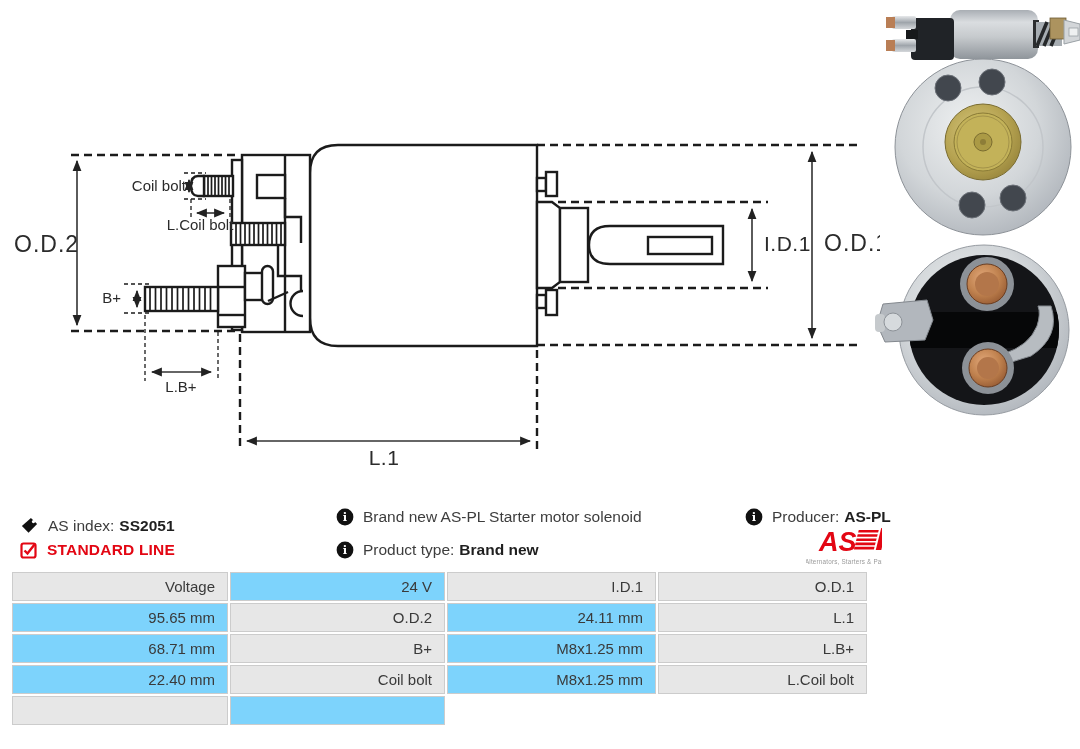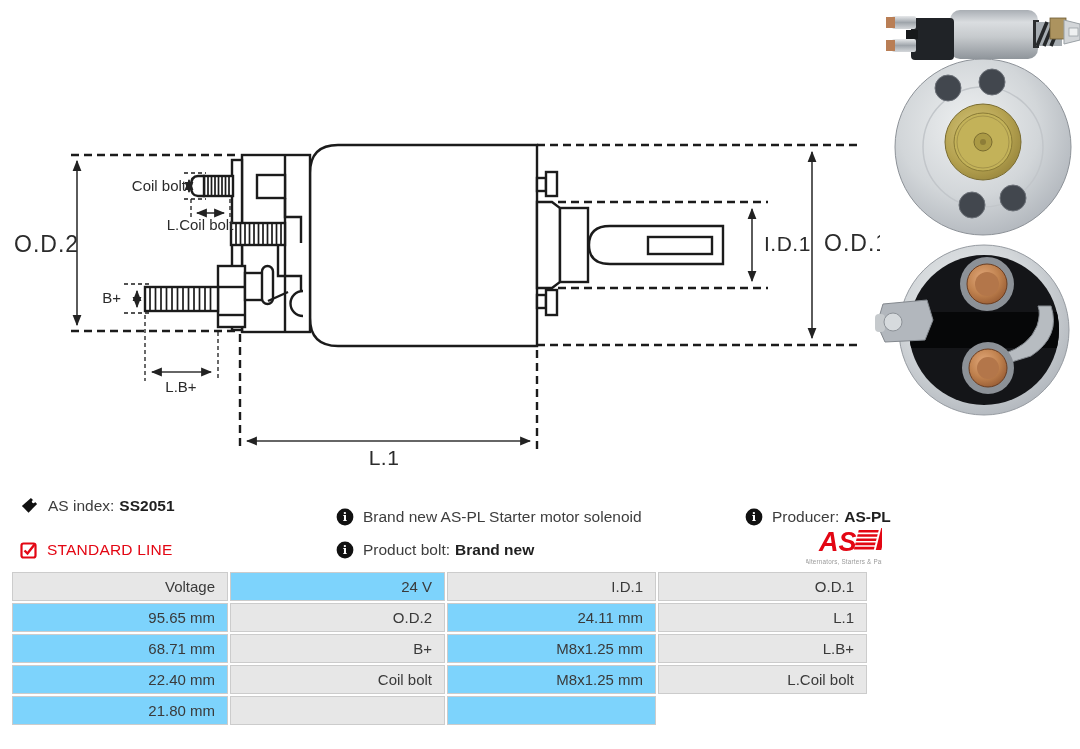--- a/index.html
+++ b/index.html
@@ -15,21 +15,21 @@
   .hatch{stroke:#1b1b1b;stroke-width:1.7;fill:none;}
   .dashA{stroke:#1b1b1b;stroke-width:2.4;fill:none;stroke-dasharray:8 5;}
   .dashB{stroke:#1b1b1b;stroke-width:1.3;fill:none;stroke-dasharray:4 3;}
   .dim{stroke:#333;stroke-width:1.6;fill:none;}
   text.tbig{font:23px "Liberation Sans",sans-serif;fill:#2b2b2b;letter-spacing:1px;}
   text.tmid{font:21px "Liberation Sans",sans-serif;fill:#2b2b2b;letter-spacing:.5px;}
   text.tsm{font:15px "Liberation Sans",sans-serif;fill:#2b2b2b;}
   
   .inforow{position:absolute;display:flex;align-items:center;gap:9px;font-size:15.5px;white-space:nowrap;}
   .inforow b{color:#1f1f1f;margin-left:5px;}
-  .red{color:#e30613;font-weight:normal;letter-spacing:.2px;}
+  .red{color:#e30613;font-weight:bold;letter-spacing:.2px;}
   .icn{flex:0 0 auto;display:block;}
   
   .spec{
     position:absolute;left:12px;top:572px;
     display:grid;grid-template-columns:216px 215px 209px 209px;grid-auto-rows:29px;gap:2px;
     font-size:15px;color:#3a3a3a;
   }
   .cell{border:1px solid #ccc;display:flex;align-items:center;justify-content:flex-end;padding-right:12px;box-sizing:border-box;}
   .lab{background:#e7e7e7;}
   .val{background:#7dd3fc;}
@@ -200,21 +200,21 @@
   <circle cx="18" cy="78" r="9" fill="#d6dadd" stroke="#8d9298"></circle>
   <path d="M176,62 Q186,92 156,112 L130,120 L128,110 Q154,102 162,82 Q166,70 163,62 Z" fill="#b7bcc1" stroke="#858a90"></path>
   <circle cx="112" cy="40" r="27" fill="#8c9197"></circle>
   <circle cx="112" cy="40" r="20" fill="url(#gCu)" stroke="#6b3d20"></circle>
   <circle cx="112" cy="40" r="12" fill="#b3764a"></circle>
   <circle cx="113" cy="124" r="26" fill="#8c9197"></circle>
   <circle cx="113" cy="124" r="19" fill="url(#gCu)" stroke="#6b3d20"></circle>
   <circle cx="113" cy="124" r="11" fill="#b3764a"></circle>
 </svg>
 
-<div class="inforow" style="left:20px;top:496px">
+<div class="inforow" style="left:20px;top:516px">
   <svg class="icn" width="19" height="19" viewBox="0 0 20 20">
     <path d="M11.5,2 L18,8.5 L9,17.5 L2,10.5 Z" fill="#111"></path>
     <circle cx="14.2" cy="5.8" r="1.7" fill="#fff"></circle>
   </svg>
   <span>
     <span>AS index:</span><b>SS2051</b>
   </span>
 </div>
 
 <div class="inforow" style="left:336px;top:508px">
@@ -242,21 +242,21 @@
   </svg>
   <span class="red">STANDARD LINE</span>
 </div>
 
 <div class="inforow" style="left:336px;top:541px">
   <svg class="icn" width="18" height="18" viewBox="0 0 18 18">
     <circle cx="9" cy="9" r="8.4" fill="#111"></circle>
     <text x="9" y="13.2" text-anchor="middle" font-family="DejaVu Serif,serif" font-weight="bold" font-size="11.5" fill="#fff">i</text>
   </svg>
   <span>
-    <span>Product bolt:</span><b>Brand new</b>
+    <span>Product type:</span><b>Brand new</b>
   </span>
 </div>
 
 <svg class="abs" style="left:806px;top:525px" width="76" height="44" viewBox="0 0 76 44">
   <g transform="skewX(-14)">
     <g transform="translate(8,0)">
       <rect x="46" y="5" width="20" height="2.6" fill="#e30613"></rect>
       <rect x="46" y="9.2" width="20" height="2.6" fill="#e30613"></rect>
       <rect x="46" y="13.4" width="20" height="2.6" fill="#e30613"></rect>
       <rect x="46" y="17.6" width="20" height="2.6" fill="#e30613"></rect>
@@ -282,16 +282,15 @@
   <div class="cell val">68.71 mm</div>
   <div class="cell lab">B+</div>
   <div class="cell val">M8x1.25 mm</div>
 
   <div class="cell lab">L.B+</div>
   <div class="cell val">22.40 mm</div>
   <div class="cell lab">Coil bolt</div>
   <div class="cell val">M8x1.25 mm</div>
 
   <div class="cell lab">L.Coil bolt</div>
-  <div class="cell val">21.80 mm</div>
   <div class="cell lab"></div>
   <div class="cell val"></div>
 </div>
 
 </body></html>

